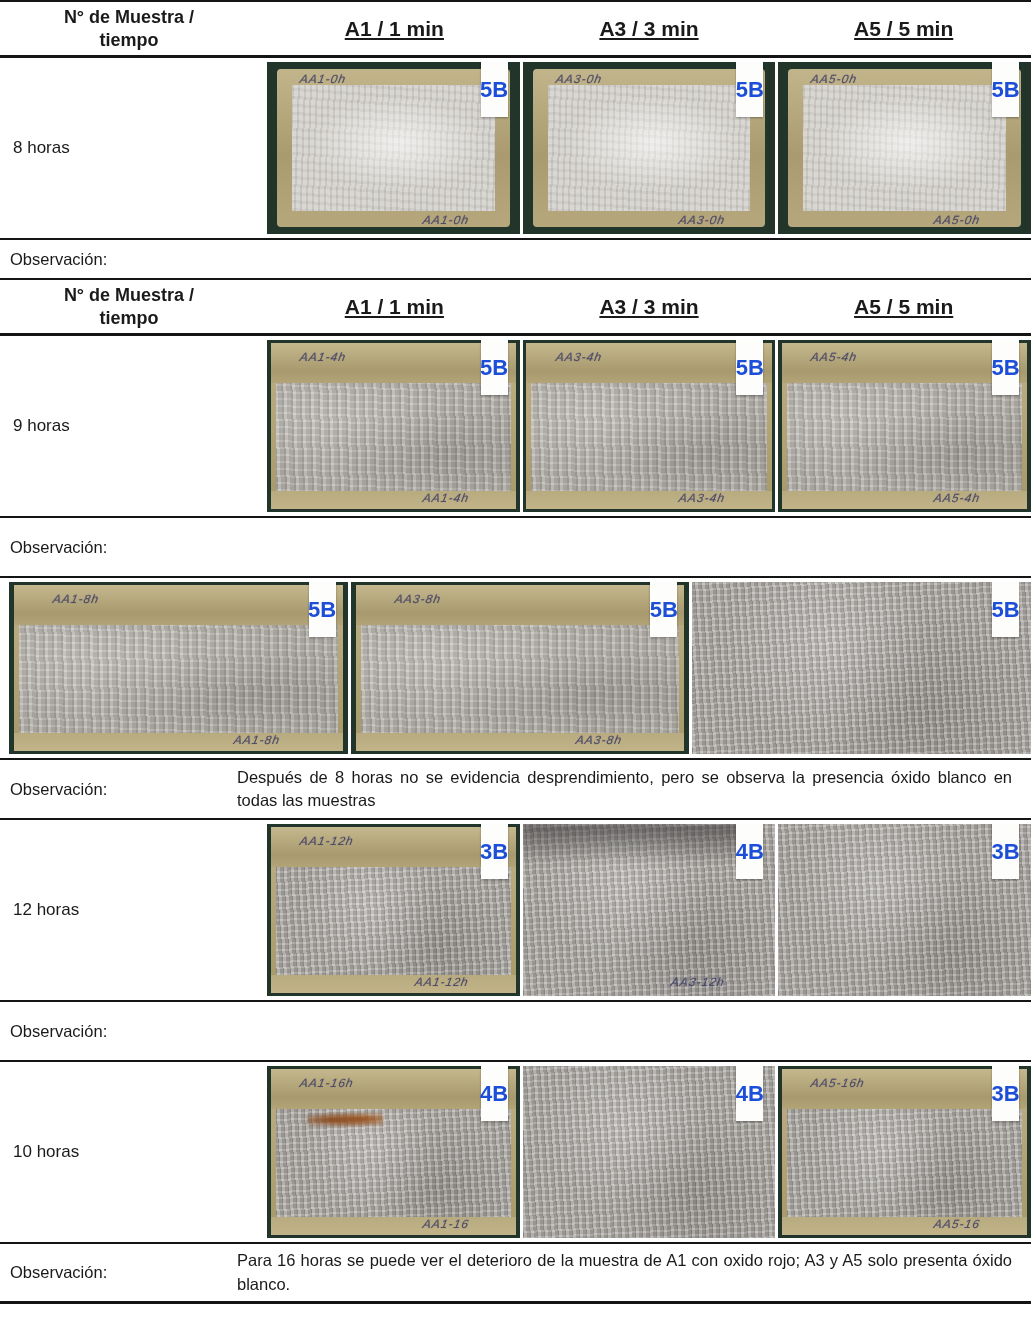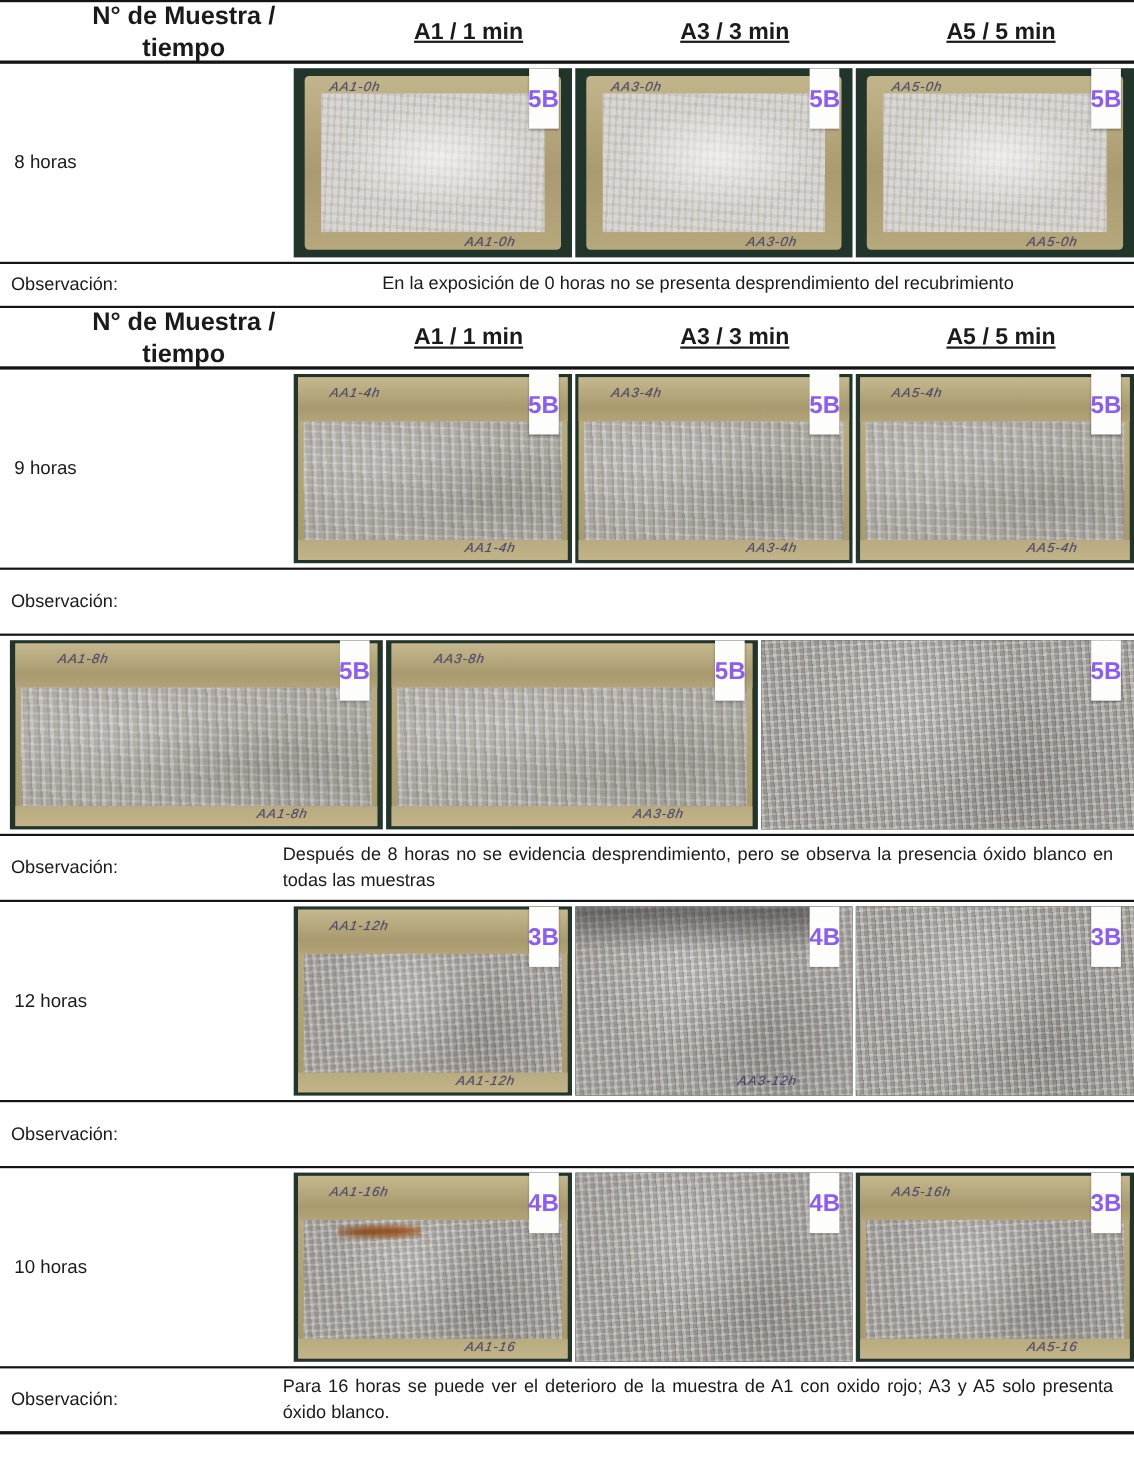--- a/index.html
+++ b/index.html
@@ -20,23 +20,22 @@
   .hdr-row {
     display: flex;
     align-items: center;
     height: 56px;
     border-bottom: 3px solid #141414;
   }
   .hdr-time {
     width: 258px;
     text-align: center;
     font-weight: bold;
-    font-size: 23px;
+    font-size: 18px;
     line-height: 1.25;
-    margin-left: 38px;
   }
   .hdr-time span { display: inline-block; max-width: 185px; }
   .hdr-col {
     flex: 1;
     text-align: center;
     font-weight: bold;
     font-size: 21px;
     text-decoration: underline;
   }
   .hdr-spacer { width: 9px; }
@@ -141,21 +140,21 @@
   }
 
   
   .badge {
     position: absolute;
     top: 0;
     right: 12px;
     width: 27px;
     height: 55px;
     background: #fdfdfc;
-    color: #8b5cf6;
+    color: #1d4ed8;
     font-weight: bold;
     font-size: 22px;
     display: flex;
     align-items: center;
     justify-content: center;
     box-shadow: 0 1px 2px rgba(0,0,0,.35);
     z-index: 5;
   }
 
   
@@ -172,21 +171,20 @@
     white-space: nowrap;
   }
   .hw.top { top: 10px; left: 13%; }
   .hw.bottom { bottom: 7px; right: 20%; }
 
   
   .obs-row {
     display: flex;
     align-items: center;
     border-bottom: 2px solid #141414;
-    gap: 20px;
   }
   .obs-row.one { height: 40px; }
   .obs-row.two { height: 60px; }
   .obs-row.last { border-bottom: 3px solid #141414; }
   .obs-label {
     width: 237px;
     padding-left: 10px;
     font-size: 16.5px;
     align-self: center;
   }
@@ -237,21 +235,20 @@
           </div>
         <span class="hw top">AA5-0h</span>
         <span class="hw bottom">AA5-0h</span>
         <div class="badge">5B</div>
       </div>
     </div>
   </div>
 
   <div class="obs-row one">
     <div class="obs-label">Observación:</div>
-    <div class="obs-text">En la exposición de 0 horas no se presenta desprendimiento del recubrimiento</div>
   </div>
 
   <div class="hdr-row">
     <div class="hdr-time"><span>N° de Muestra / tiempo</span></div>
     <div class="hdr-spacer"></div>
     <div class="hdr-col">A1 / 1 min</div>
     <div class="hdr-col">A3 / 3 min</div>
     <div class="hdr-col">A5 / 5 min</div>
   </div>
 

